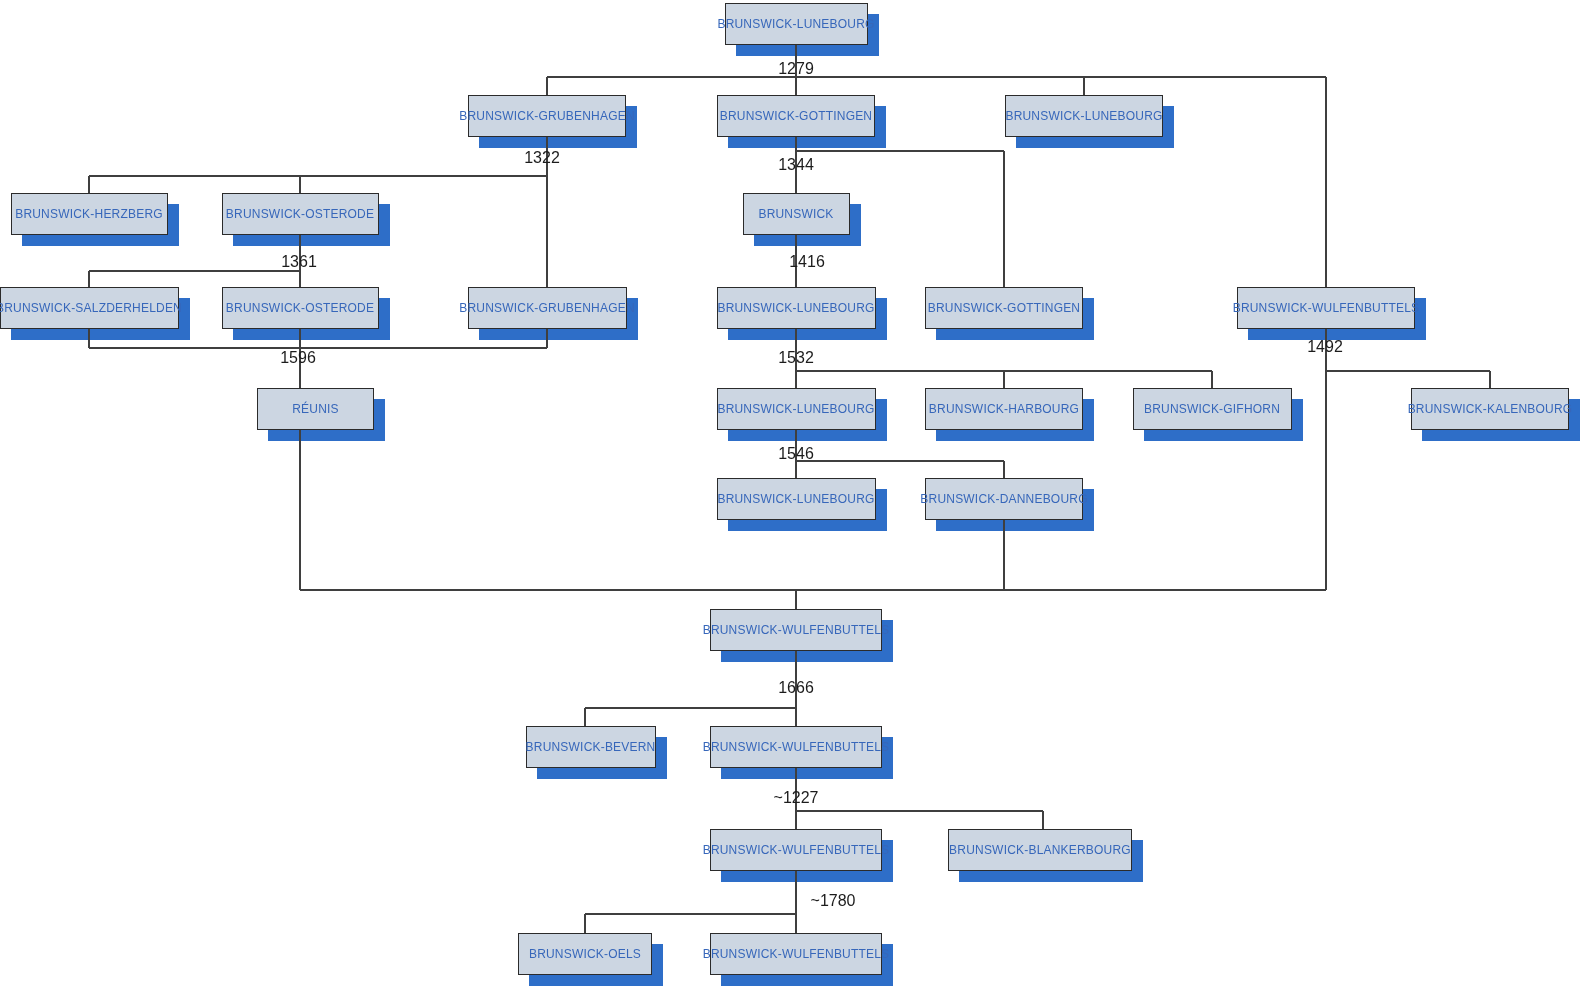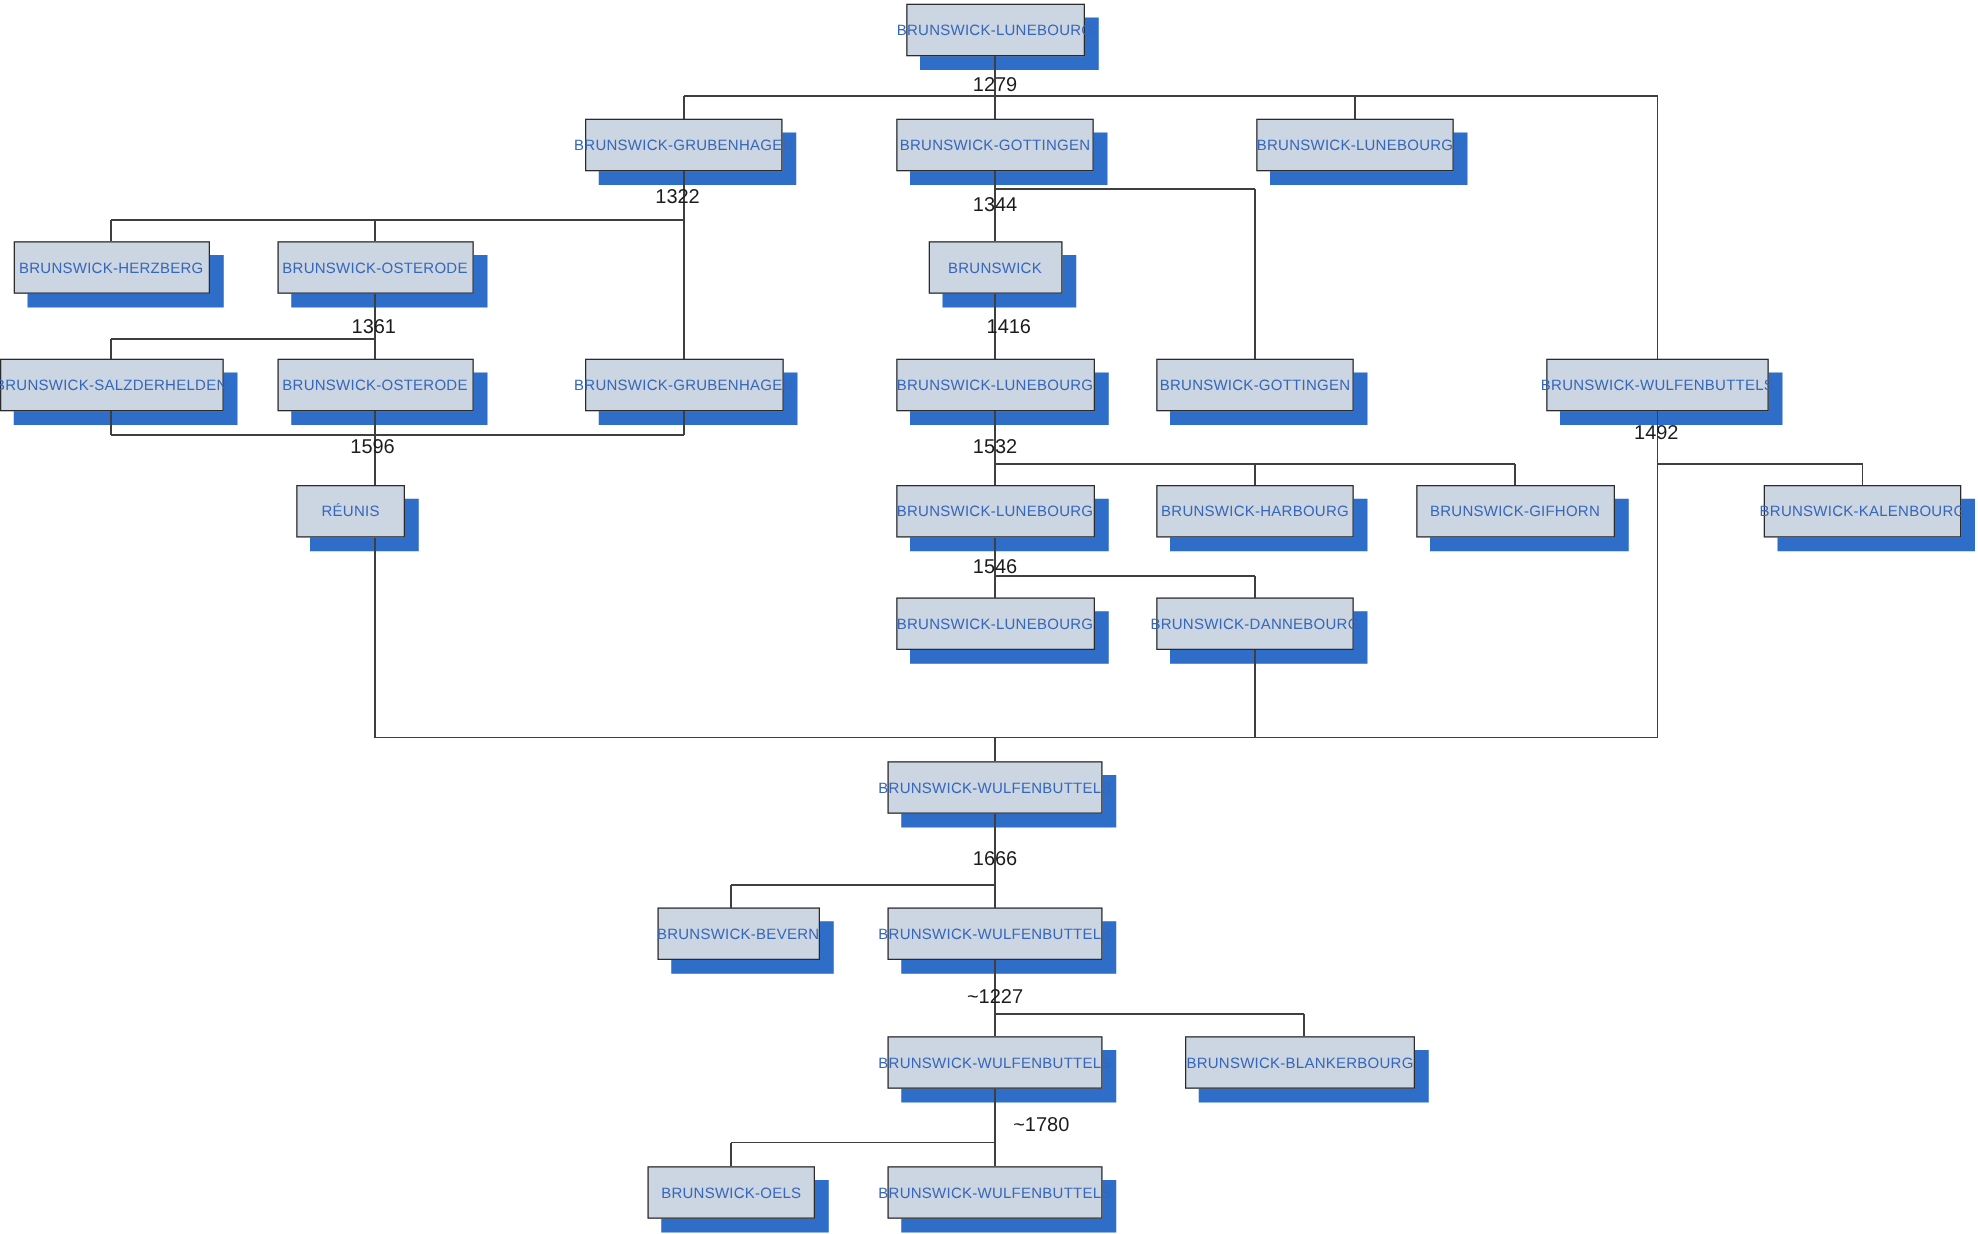--- a/index.html
+++ b/index.html
@@ -86,21 +86,21 @@
       </div>
       <div class="node" style="left: 716.5px; top: 287px; width: 159px;">
         <span class="label">BRUNSWICK-LUNEBOURG</span>
       </div>
       <div class="node" style="left: 925px; top: 287px; width: 158px;">
         <span class="label">BRUNSWICK-GOTTINGEN</span>
       </div>
       <div class="node" style="left: 1237px; top: 287px; width: 178px;">
         <span class="label">BRUNSWICK-WULFENBUTTELS</span>
       </div>
-      <div class="node" style="left: 237px; top: 388px; width: 87px;">
+      <div class="node" style="left: 257px; top: 388px; width: 117px;">
         <span class="label">RÉUNIS</span>
       </div>
       <div class="node" style="left: 716.5px; top: 388px; width: 159px;">
         <span class="label">BRUNSWICK-LUNEBOURG</span>
       </div>
       <div class="node" style="left: 925px; top: 388px; width: 158px; text-align: center;">
         <span class="label">BRUNSWICK-HARBOURG</span>
       </div>
       <div class="node" style="left: 1132.5px; top: 388px; width: 159px;">
         <span class="label">BRUNSWICK-GIFHORN</span>

